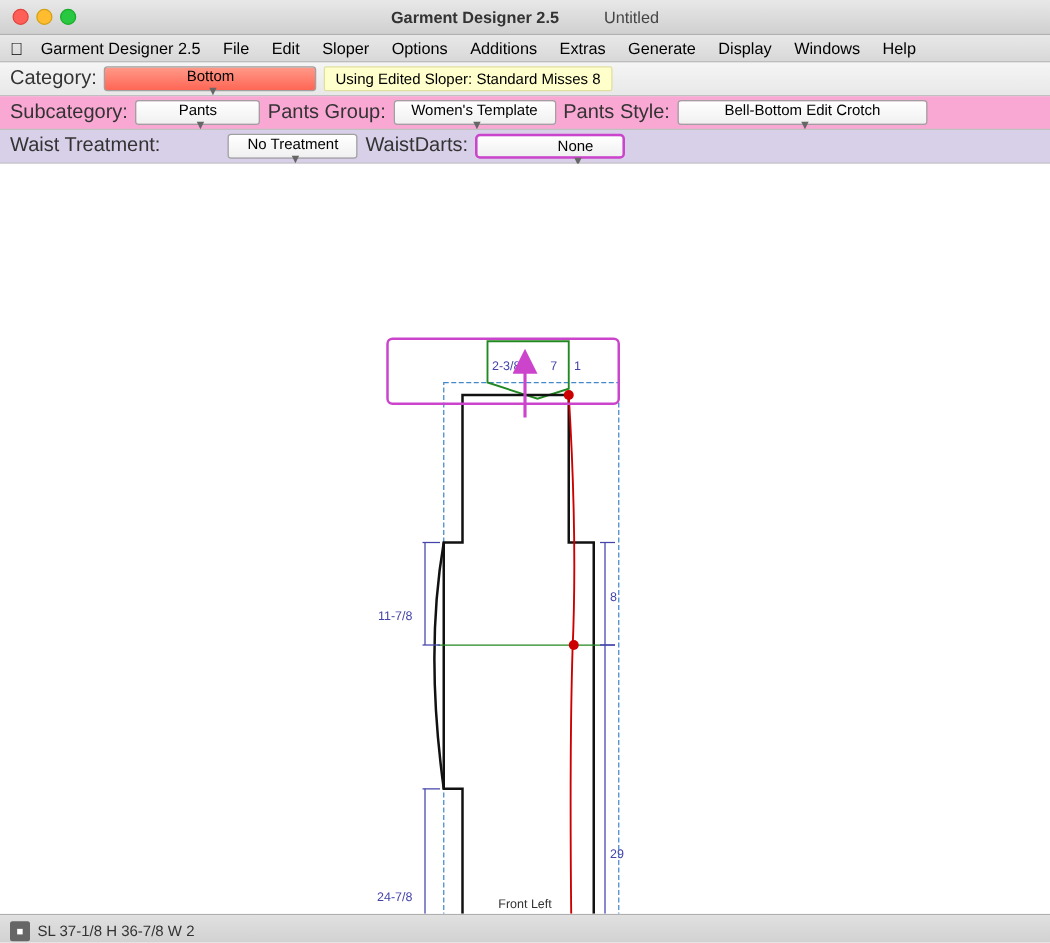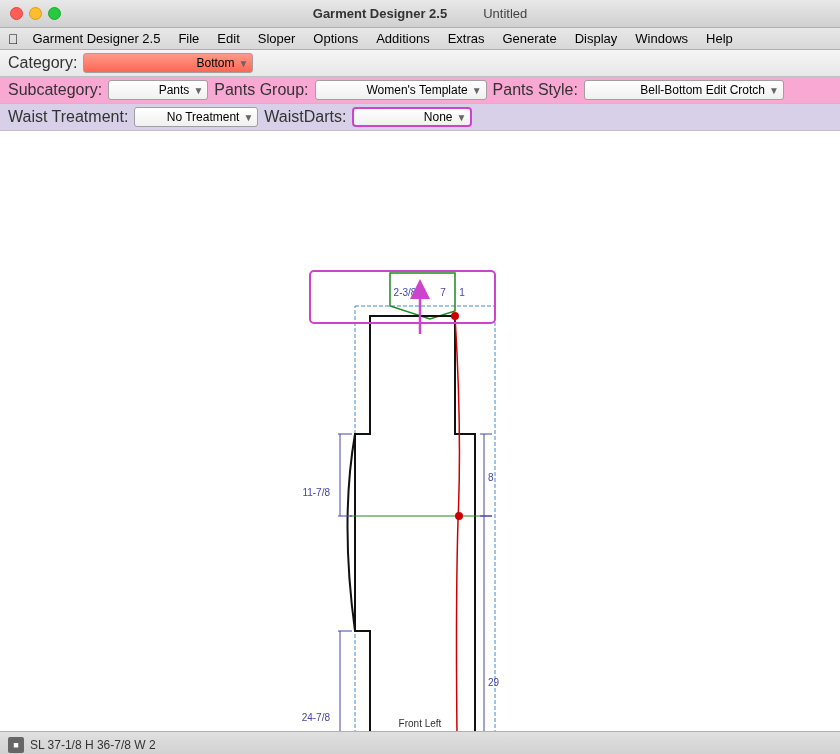--- a/index.html
+++ b/index.html
@@ -62,23 +62,24 @@
     .toolbar-label { font-size: 16px; color: #333; white-space: nowrap; }
     .toolbar-select {
       height: 20px;
       border: 1px solid #a0a0a0;
       border-radius: 3px;
       background: linear-gradient(to bottom, #fff, #f0f0f0);
       padding: 0 4px;
       font-size: 12px;
       display: flex;
       align-items: center;
-      justify-content: flex-end;
+      justify-content: space-between;
       cursor: pointer;
       min-width: 80px;
+      flex-direction: column;
     }
     .toolbar-select .arrow { font-size: 10px; color: #666; margin-left: 4px; }
     .sloper-info {
       background: #ffffcc;
       padding: 2px 8px;
       font-size: 12px;
       border: 1px solid #e0e0a0;
       border-radius: 2px;
     }
     .highlight-box {
@@ -164,43 +165,47 @@
   <span class="menu-item">Windows</span>
   <span class="menu-item">Help</span>
 </div>
 
 <div class="toolbar-row">
   <span class="toolbar-label">Category:</span>
   <div class="toolbar-select" style="width:170px; background: linear-gradient(to bottom,#ff9988,#ff6655);">
     <span>Bottom</span>
     <span class="arrow">▼</span>
   </div>
+  <div class="sloper-info">
+    <span>Using Edited Sloper:</span>
+    <span>Standard Misses 8</span>
+  </div>
 </div>
 
 <div class="toolbar-row" id="toolbar-row2">
   <span class="toolbar-label">Subcategory:</span>
   <div class="toolbar-select" style="width:100px;">
     <span>Pants</span>
     <span class="arrow">▼</span>
   </div>
   <span class="toolbar-label">Pants Group:</span>
-  <div class="toolbar-select" style="width:172px;">
+  <div class="toolbar-select" style="width:130px;">
     <span>Women's Template</span>
     <span class="arrow">▼</span>
   </div>
   <span class="toolbar-label">Pants Style:</span>
   <div class="toolbar-select" style="width:200px;">
     <span>Bell-Bottom Edit Crotch</span>
     <span class="arrow">▼</span>
   </div>
 </div>
 
 <div class="toolbar-row" id="toolbar-row3">
   <span class="toolbar-label">Waist Treatment:</span>
-  <div class="toolbar-select" style="width:124px;">
+  <div class="toolbar-select" style="width:104px;margin-left:48px;">
     <span>No Treatment</span>
     <span class="arrow">▼</span>
   </div>
   <span class="toolbar-label">
     <span>Waist</span><span>Darts:</span>
   </span>
   <div class="toolbar-select highlight-box" style="width:120px;padding-left:44px;">
     <span>None</span>
     <span class="arrow">▼</span>
   </div>

